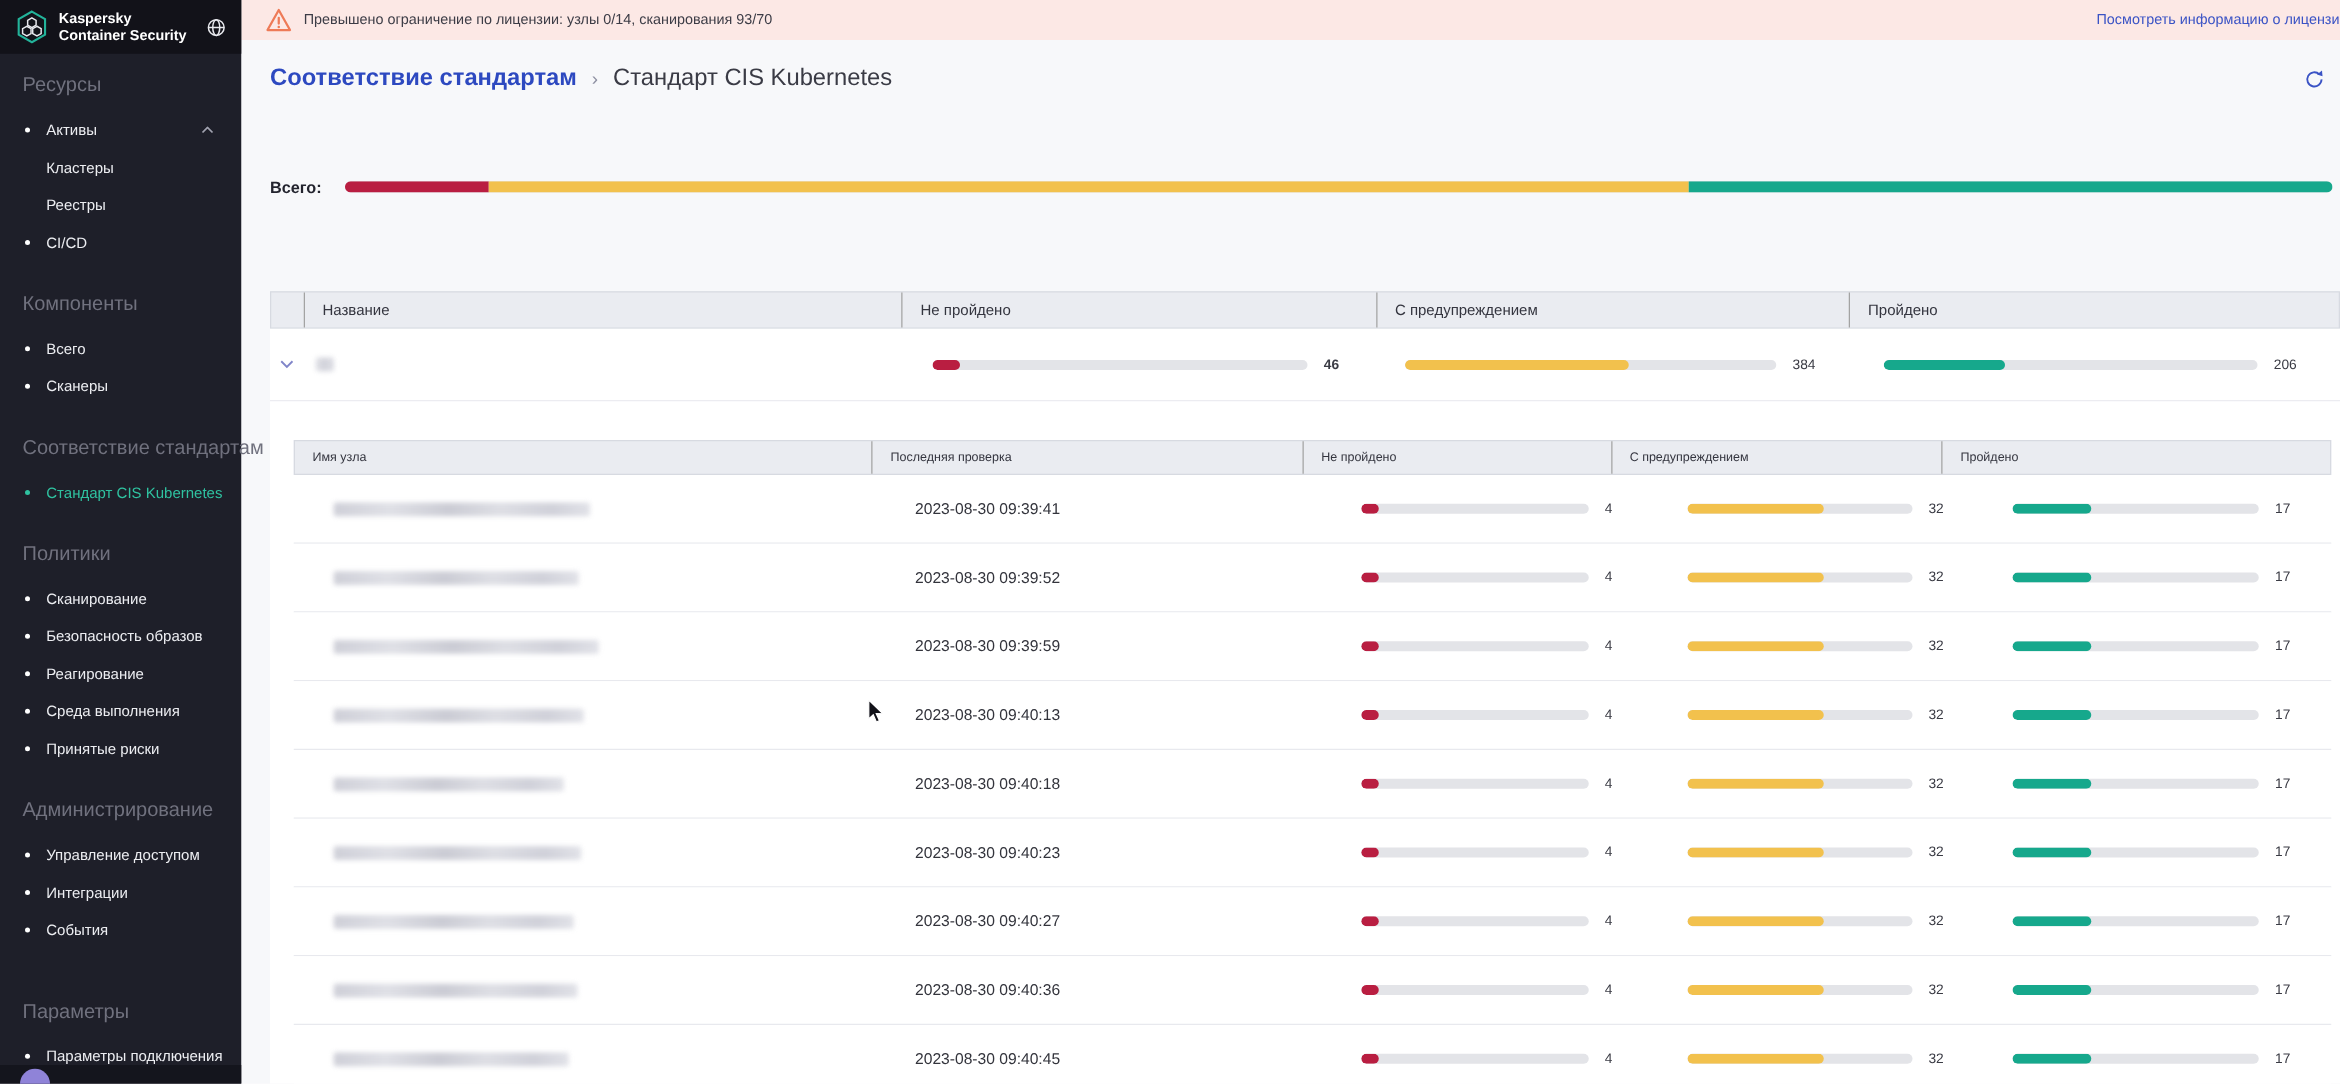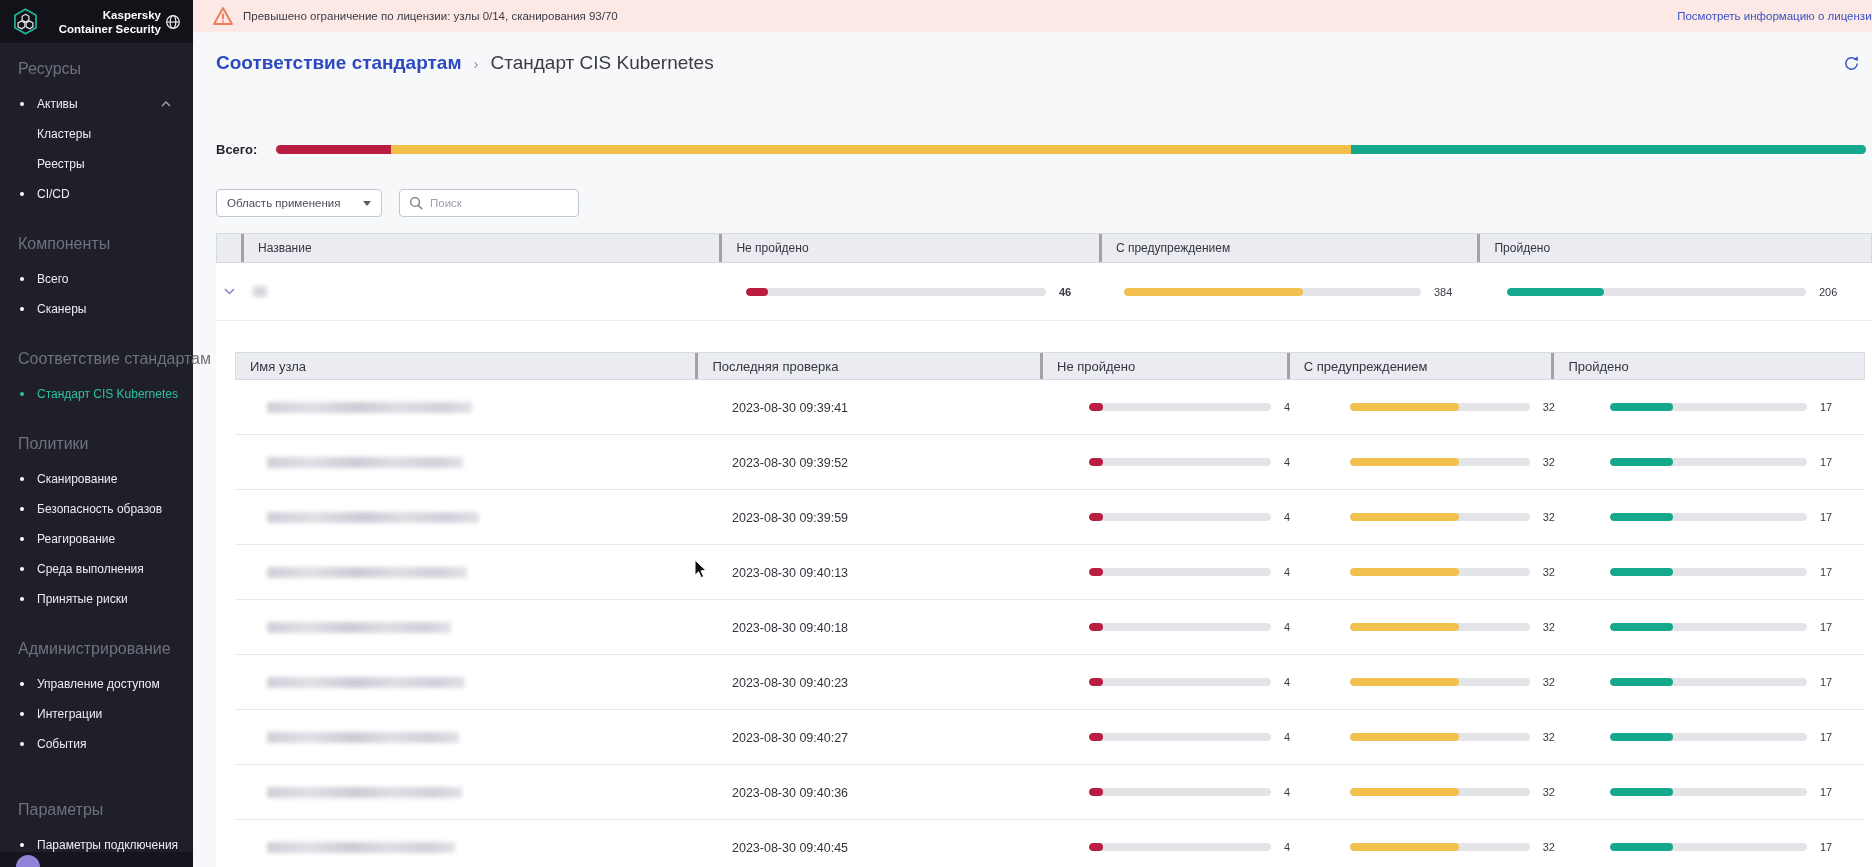--- a/index.html
+++ b/index.html
@@ -1,21 +1,21 @@
 <!DOCTYPE html>
 <html><head>
 <meta charset="utf-8">
 <style>
   * { margin:0; padding:0; box-sizing:border-box; }
   html,body { width:1872px; height:867px; overflow:hidden; }
   body { position:relative; font-family:"Liberation Sans", sans-serif; background:#f7f8fa; color:#33343e; }
 
   
   .sidebar { position:absolute; left:0; top:0; width:193px; height:867px; background:#1e1f29; z-index:5; }
-  .logo-row { height:43px; background:#121219; display:flex; align-items:center; padding:0 12px;text-align:right; }
+  .logo-row { height:43px; background:#121219; display:flex; align-items:center; padding:0 12px; }
   .logo-text { margin-left:8px; color:#fff; font-size:11.5px; font-weight:700; line-height:14px; flex:1; }
   .globe { margin-left:4px; display:flex; }
   .nav { padding-top:11px; }
   .sec-label { height:30px; line-height:30px; padding-left:18px; color:#70717e; font-size:16px;
                margin-top:20px; margin-bottom:5px; white-space:nowrap; }
   .sec-0 { margin-top:0; }
   .sec-5 { margin-top:36px; }
   .nav-item { height:30px; display:flex; align-items:center; padding-left:37px; position:relative;
               color:#ecedf1; font-size:12px; cursor:pointer; white-space:nowrap; }
   .nav-item .bullet { position:absolute; left:20px; width:4px; height:4px; border-radius:50%; background:#fff; }
@@ -53,21 +53,21 @@
                   display:flex; align-items:center; padding:0 10px; font-size:11.5px; color:#4c4d59; cursor:pointer; }
   .caret-down { margin-left:auto; width:0; height:0; border-left:4px solid transparent; border-right:4px solid transparent; border-top:5px solid #5b5c68; }
   .searchbox { width:180px; height:28px; background:#fff; border:1px solid #c3c7d2; border-radius:4px;
                display:flex; align-items:center; padding:0 9px; }
   .searchbox input { border:none; outline:none; width:100%; margin-left:7px; font-size:11.5px; color:#3c3d48; font-family:"Liberation Sans", sans-serif; background:transparent; }
   .searchbox input::placeholder { color:#9fa1ad; }
 
   
   .outer-table { position:absolute; top:233px; left:23px; right:0; bottom:0; background:#fff; }
   .thead { display:flex; background:#eaecf1; border:1px solid #d7dae1; height:30px; }
-  .thead .th { border-right:3px solid #a3a3a3; display:flex; align-items:center; padding-left:14px; font-size:12px; color:#34353f; white-space:nowrap; }
+  .thead .th { border-right:1px solid #a3a3a3; display:flex; align-items:center; padding-left:14px; font-size:12px; color:#34353f; white-space:nowrap; }
   .thead .th:last-child { border-right:none; }
   .oh0{width:27px; padding-left:0;} .oh1{width:479px;} .oh2{width:380px;} .oh3{width:379px;} .oh4{width:391px;}
 
   .group-row { display:flex; align-items:center; height:58px; background:#fff; border-bottom:1px solid #ececf1; }
   .gc0{width:27px; display:flex; justify-content:center; cursor:pointer;}
   .gc1{width:479px; padding-left:10px;}
   .gc2{width:380px; padding-left:24px;font-weight:bold;} .gc3{width:379px; padding-left:22px;} .gc4{width:391px; padding-left:26px;}
   .gc2,.gc3,.gc4{ display:flex; align-items:center; }
   .gc2 .track{width:300px;} .gc3 .track{width:297px;} .gc4 .track{width:299px;}
 
@@ -76,21 +76,21 @@
   .num { margin-left:13px; font-size:11px; color:#3a3b44; }
 
   .blob { height:11px; border-radius:2px; filter:blur(2px); opacity:.85;
           background:linear-gradient(90deg,#c6c7d1,#dadbe2 22%,#c2c3cd 45%,#d8d9e0 65%,#c8c9d3 85%,#dcdde4); }
   .gc1 .blob { width:14px; }
 
   .inner-wrap { margin:31px 7px 0 19px; }
   .ih1{width:463px; padding-left:18px;} .ih2{width:345px; padding-left:34px;}
   .ih3{width:247px; padding-left:20px;} .ih4{width:265px; padding-left:20px;} .ih5{width:310px; padding-left:20px;}
   .inner-head { height:28px; }
-  .inner-head .th { font-size:13px; }
+  .inner-head .th { font-size:10px; }
 
   .node-row { display:flex; align-items:center; height:55px; border-bottom:1px solid #e8e9ee; background:#fff; }
   .c1{width:463px; padding-left:32px;} .c2{width:345px; padding-left:34px;}
   .c3{width:247px; padding-left:46px;} .c4{width:265px; padding-left:60px;} .c5{width:310px; padding-left:55px;}
   .c3,.c4,.c5{ display:flex; align-items:center; }
   .c3 .track{width:188px;} .c4 .track{width:196px;} .c5 .track{width:197px;}
   .time { font-size:12.5px; color:#33343c; }
 
   .cursor { position:absolute; left:694px; top:560px; z-index:50; pointer-events:none; }
 </style>
@@ -229,35 +229,20 @@
     <div class="totals-line">
       <span class="totals-label">Всего:</span>
       <div class="stackbar">
         <div class="seg" style="width: 7.23%; background: rgb(185, 30, 65);"></div>
         <div class="seg" style="width: 60.38%; background: rgb(242, 193, 77);"></div>
         <div class="seg" style="width: 32.39%; background: rgb(22, 168, 140);"></div>
       </div>
     </div>
   </div>
 
-  <div class="filters">
-    <div class="scope-select">
-      <span>Область применения</span>
-      <span class="caret-down"></span>
-    </div>
-    <div class="searchbox">
-      <span style="display:flex;">
-        <svg width="14" height="14" viewBox="0 0 14 14">
-          <circle cx="6" cy="6" r="4.4" fill="none" stroke="#787a88" stroke-width="1.4"></circle>
-          <line x1="9.4" y1="9.4" x2="12.8" y2="12.8" stroke="#787a88" stroke-width="1.4" stroke-linecap="round"></line>
-        </svg>
-      </span>
-      <input type="text" placeholder="Поиск" style="">
-    </div>
-  </div>
 
   <div class="outer-table">
     <div class="thead">
       <div class="th oh0"></div>
       <div class="th oh1">Название</div>
       <div class="th oh2">Не пройдено</div>
       <div class="th oh3">С предупреждением</div>
       <div class="th oh4">Пройдено</div>
     </div>
 

